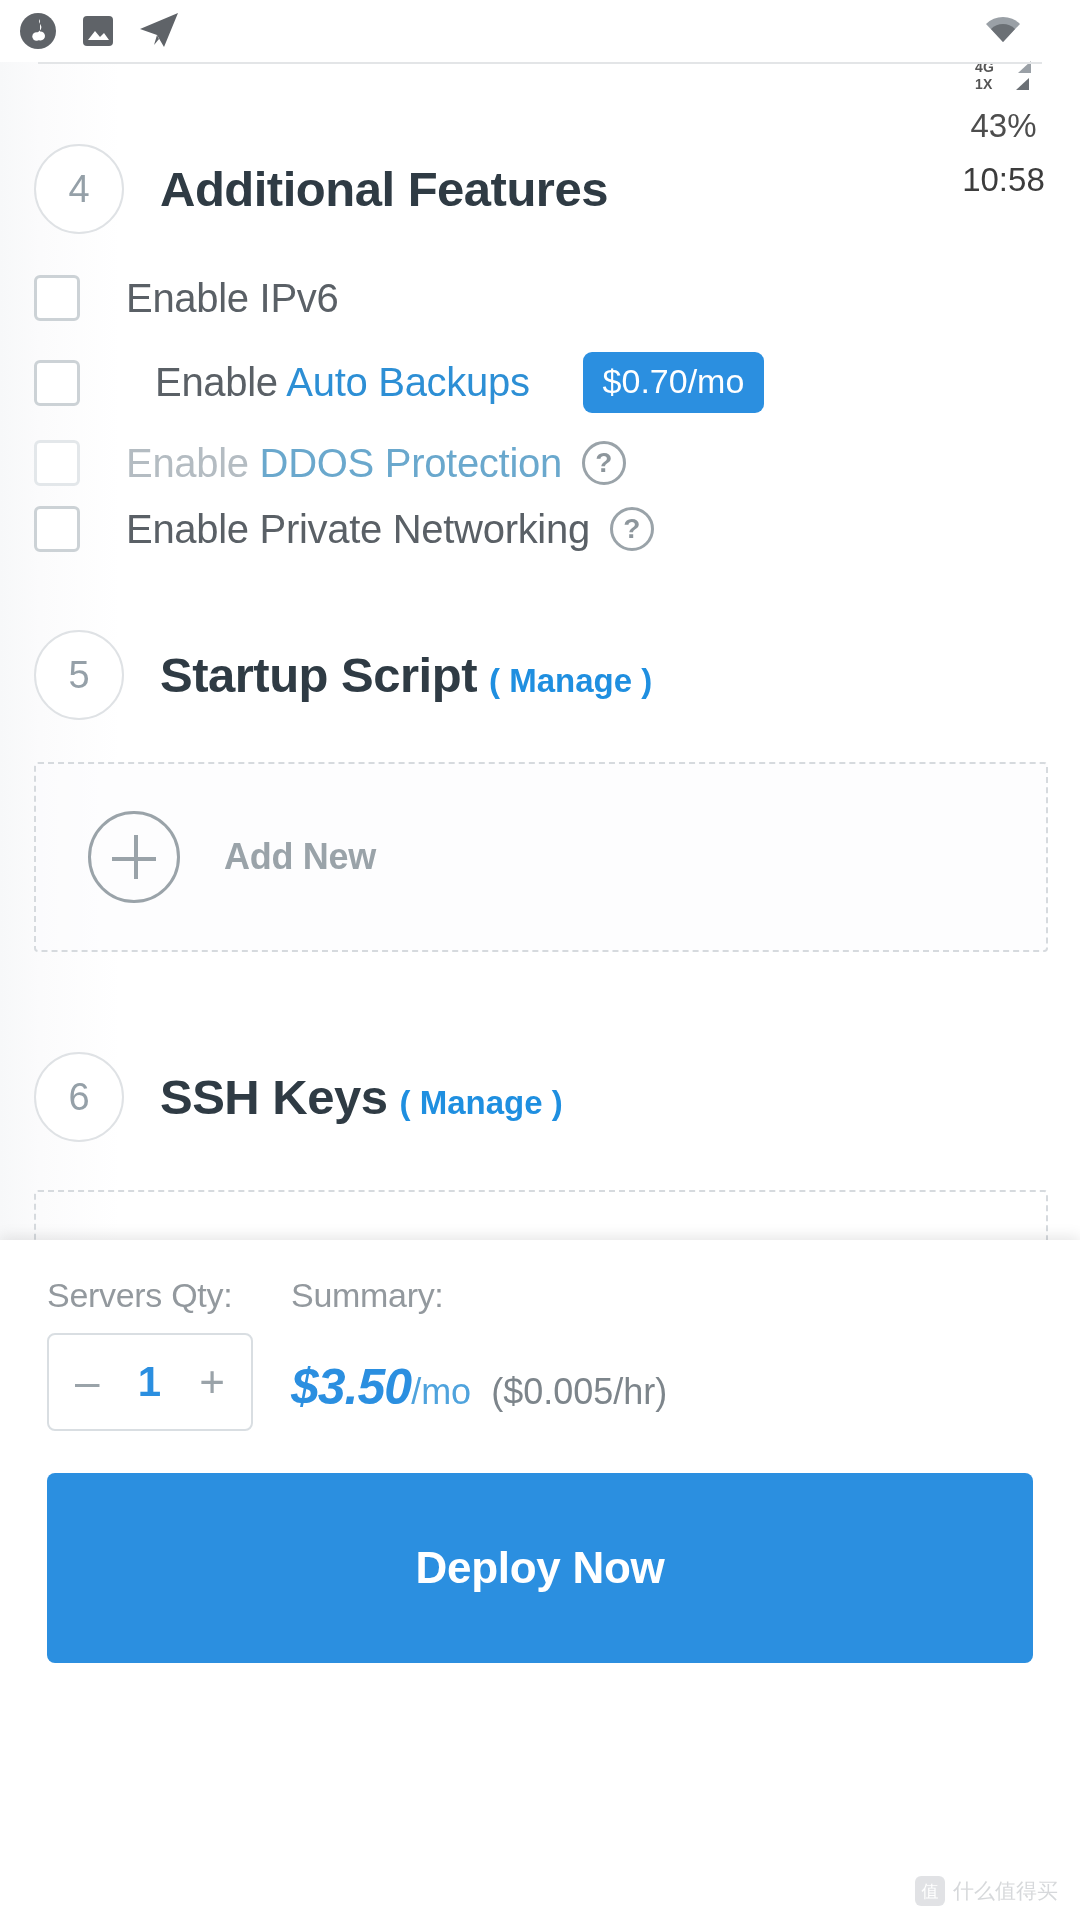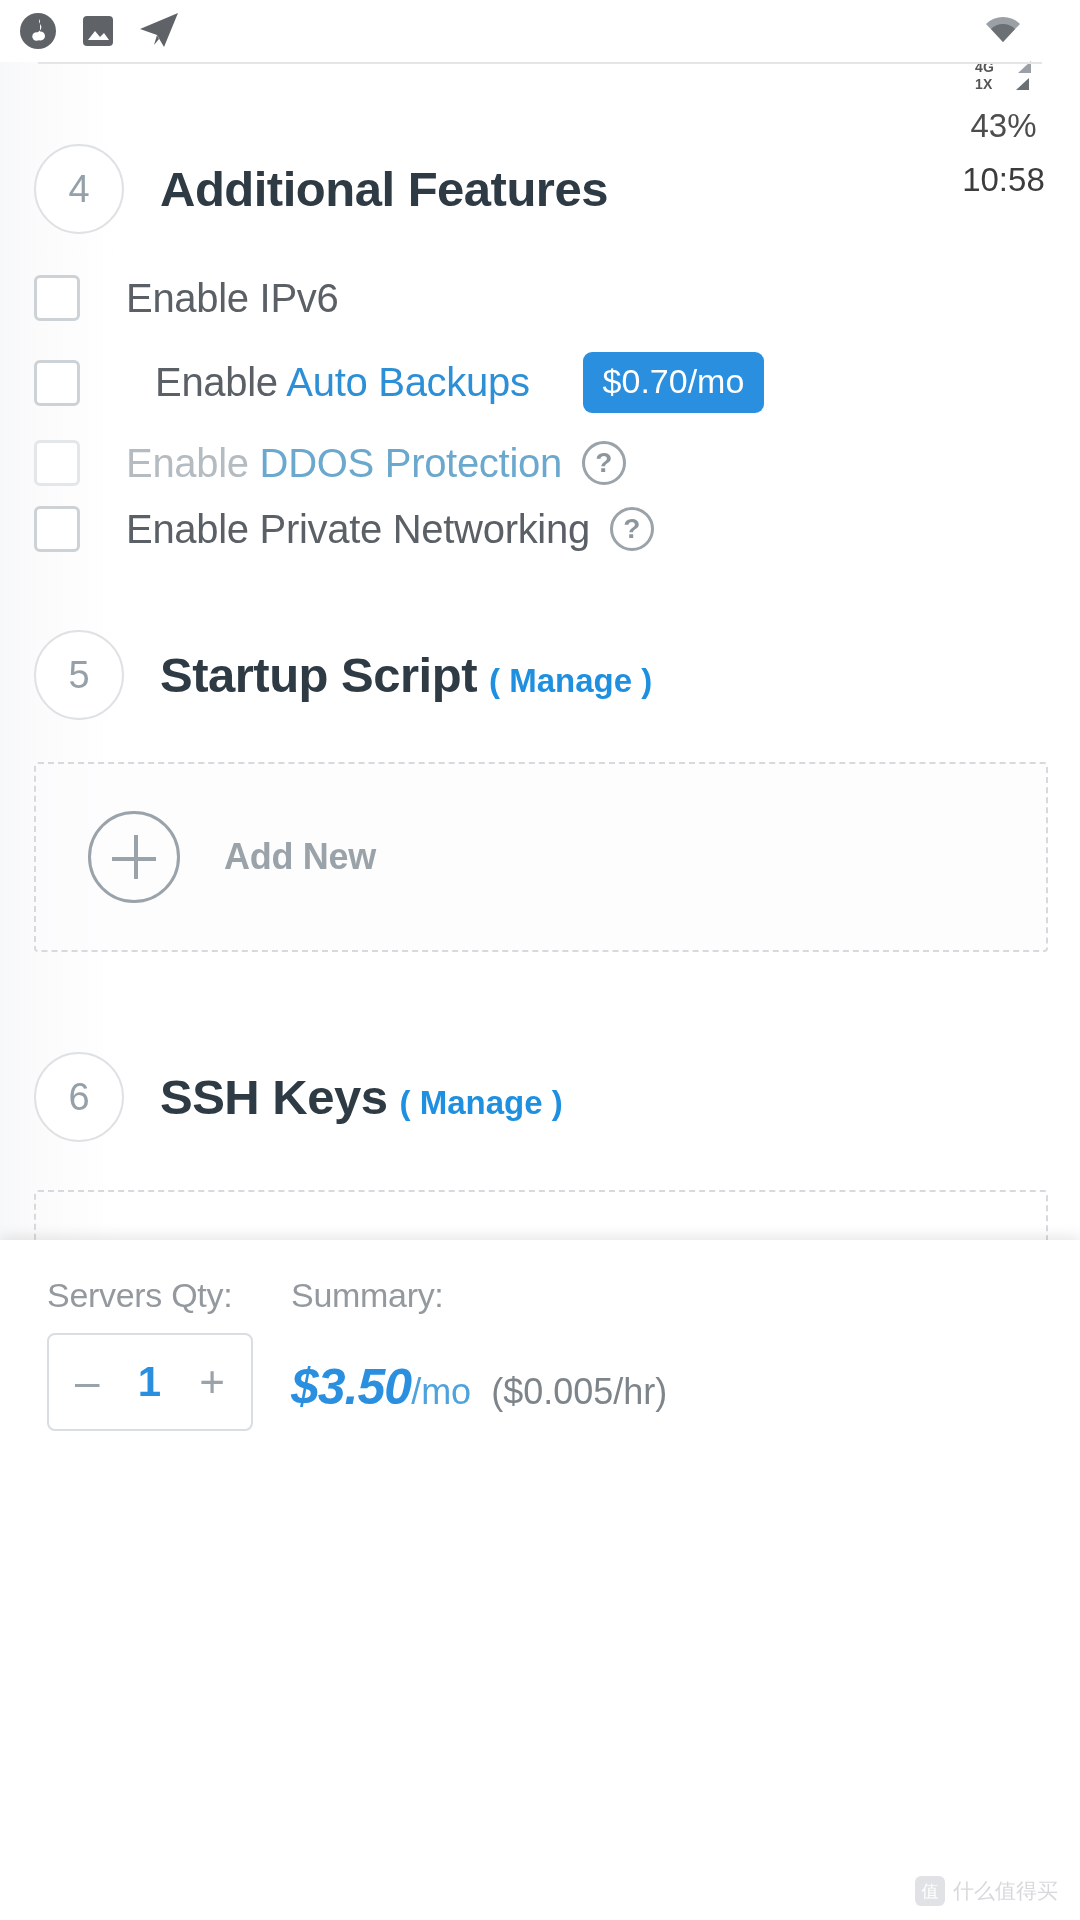--- a/index.html
+++ b/index.html
@@ -269,20 +269,21 @@
         <span class="step-val">1</span>
         <span class="step-btn">+</span>
       </div>
       <div class="summary">
         <span class="sum-main">$3.50</span>
         <span class="sum-mo">/mo</span>
         <span class="sum-hr">($0.005/hr)</span>
       </div>
     </div>
 
+    <button class="deploy-btn">Deploy Now</button>
 
     <div class="watermark">
       <span class="wm-badge">值</span>
       <span class="wm-text">什么值得买</span>
     </div>
   </div>
 
 </div>
 
 </body></html>

